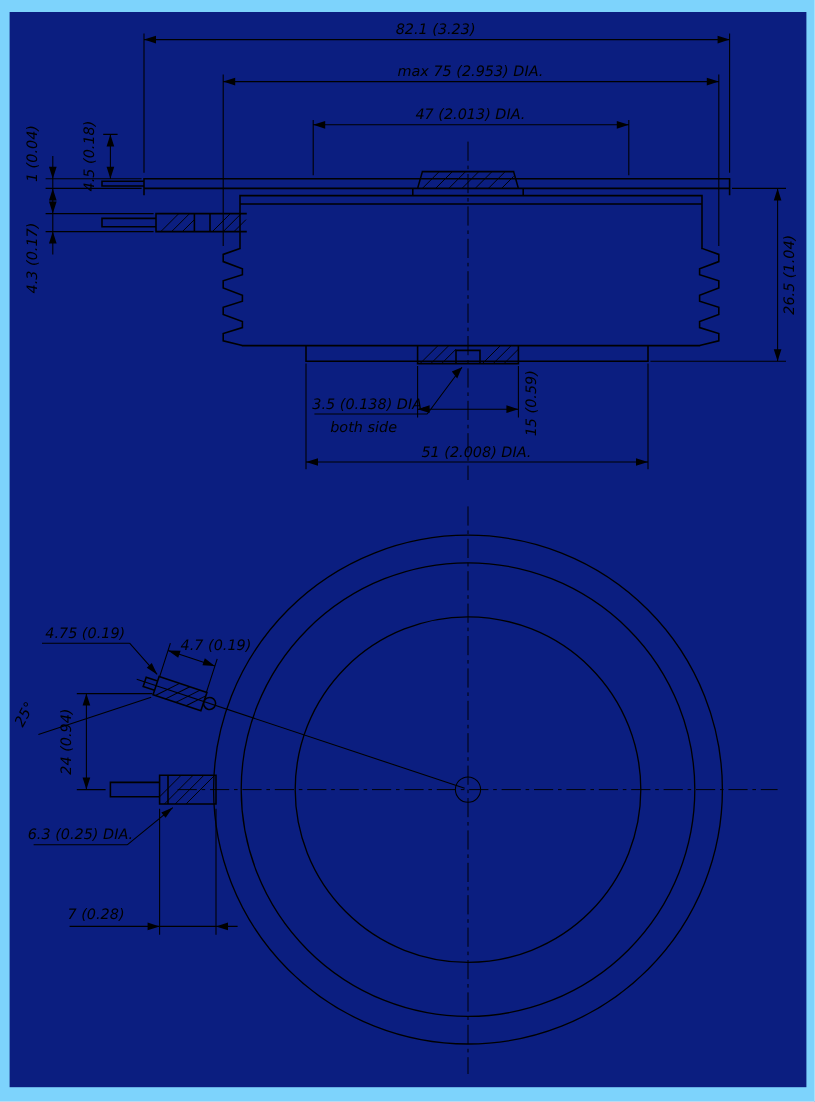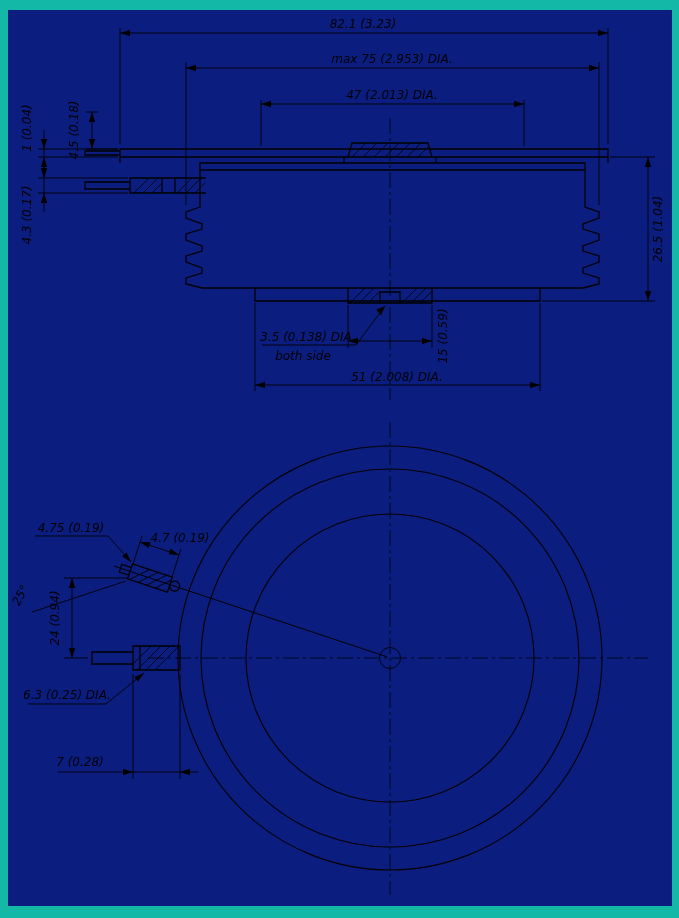--- a/index.html
+++ b/index.html
@@ -1,16 +1,16 @@
 <!DOCTYPE html>
 <html><head>
 <meta charset="utf-8">
 <style>
   html,body { margin:0; padding:0; background:#ffffff; }
-  .page { position:relative; width:679px; height:918px; background:#14b8a6; overflow:hidden; }
+  .page { position:relative; width:679px; height:918px; background:#7dd3fc; overflow:hidden; }
   svg { position:absolute; left:0; top:0; display:block; }
   .outline  { stroke:#000; stroke-width:1.3; fill:none; stroke-linecap:square; }
   .outline2 { stroke:#000; stroke-width:1.1; fill:none; }
   .thin     { stroke:#000; stroke-width:0.9; fill:none; }
   .hatch    { stroke:#000; stroke-width:0.8; fill:none; }
   .cl       { stroke:#000; stroke-width:0.8; fill:none; stroke-dasharray:16 4 3 4; }
   .arr      { fill:#000; stroke:none; }
   text { font-family:"DejaVu Sans", sans-serif; font-style:italic; font-size:12px; fill:#000; }
 </style>
 </head>

